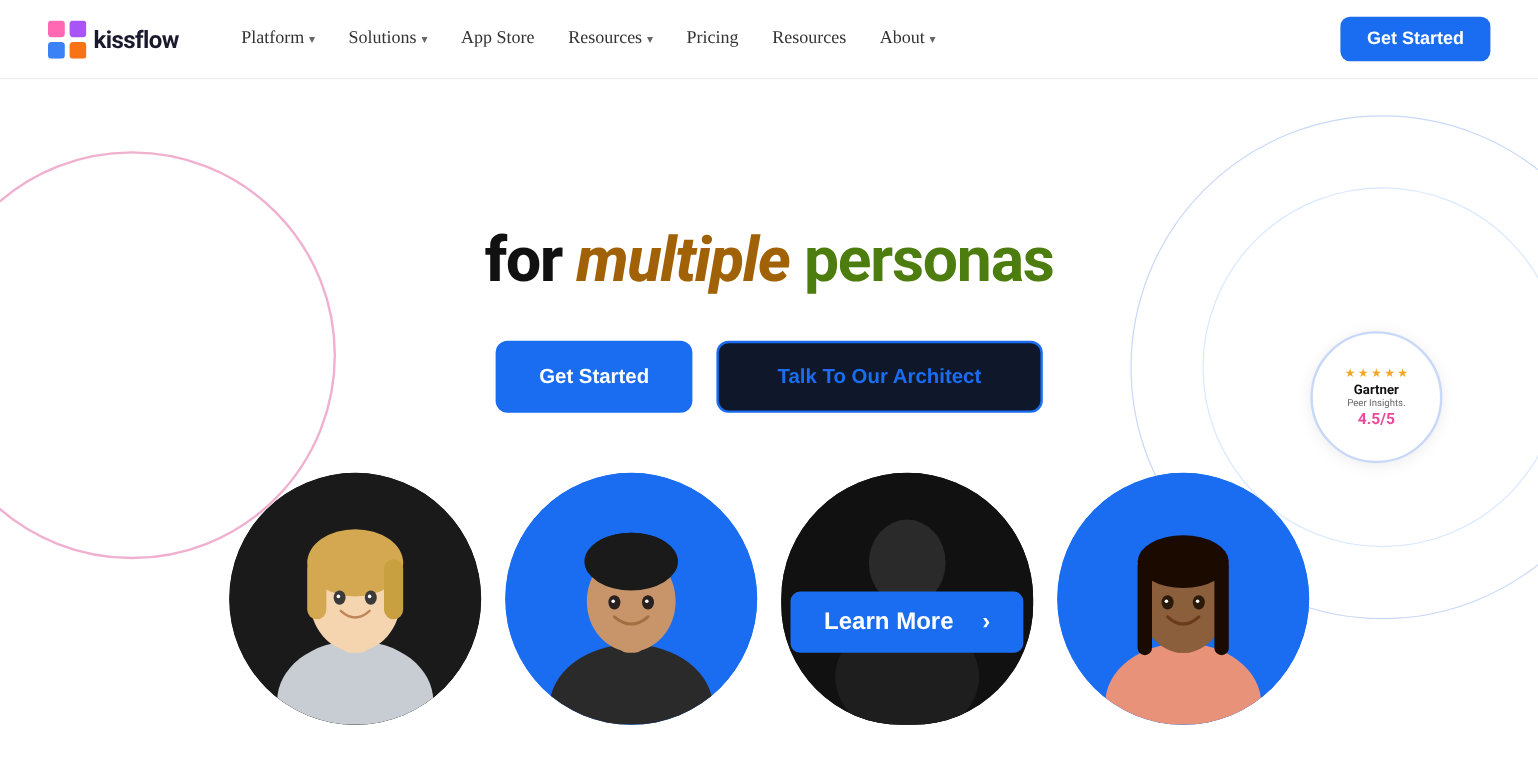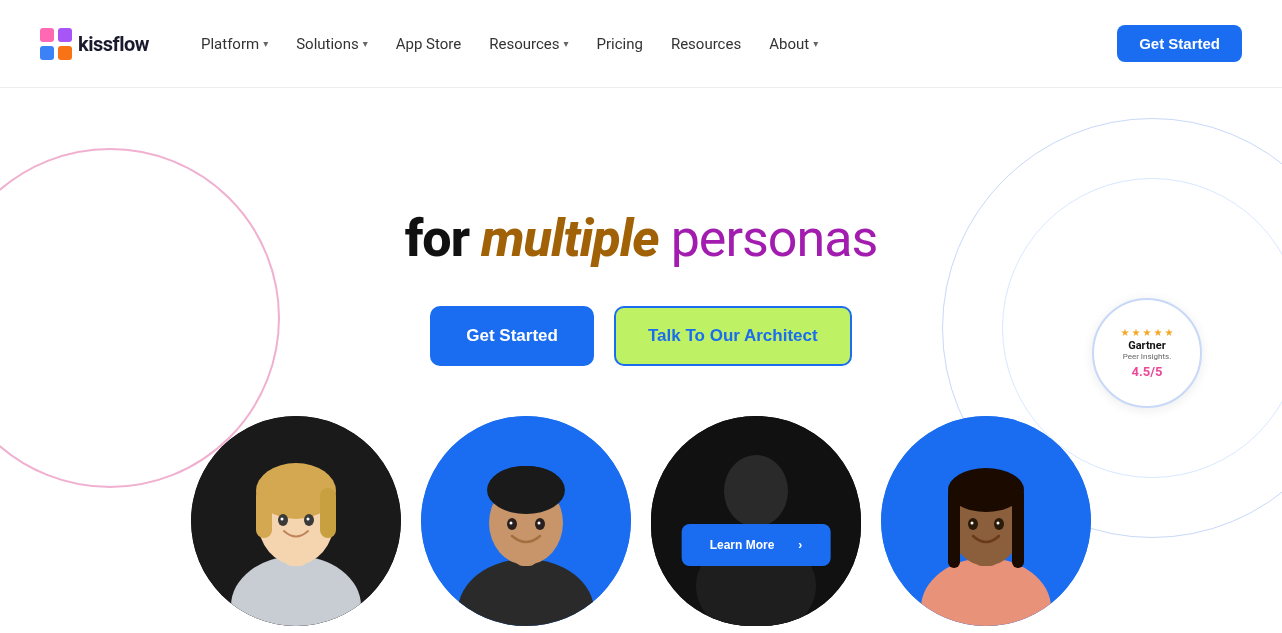--- a/index.html
+++ b/index.html
@@ -3,21 +3,21 @@
   <meta charset="utf-8">
   <style>
     * { margin: 0; padding: 0; box-sizing: border-box; }
     body { font-family: -apple-system, BlinkMacSystemFont, 'Segoe UI', Roboto, sans-serif; background: #fff; width: 1282px; overflow-x: hidden; }
 
     
     .navbar {
       display: flex;
       align-items: center;
       padding: 0 40px;
-      height: 88px;
+      height: 66px;
       background: #fff;
       border-bottom: 1px solid #eee;
       position: relative;
       z-index: 10;
     }
     .logo {
       display: flex;
       align-items: center;
       gap: 6px;
       margin-right: 40px;
@@ -30,20 +30,21 @@
     .logo-text {
       font-size: 20px;
       font-weight: 700;
       color: #1a1a2e;
       letter-spacing: -0.5px;
     }
     .nav-links {
       display: flex;
       gap: 4px;
       flex: 1;
+      font-family: Liberation Serif, serif;
     }
     .nav-item {
       display: flex;
       align-items: center;
       gap: 4px;
       padding: 8px 12px;
       font-size: 15px;
       color: #333;
       cursor: pointer;
       border-radius: 6px;
@@ -121,45 +122,45 @@
       font-weight: 800;
       line-height: 1.2;
       color: #111;
     }
     .hero-highlight-multiple {
       color: #a16207;
       font-weight: 800;
       font-style: italic;
     }
     .hero-highlight-personas {
-      color: #a21caf;
-      font-weight: 400;
+      color: #4d7c0f;
+      font-weight: 700;
     }
 
     .hero-buttons {
       display: flex;
       justify-content: center;
       gap: 20px;
       margin-top: 36px;
       margin-bottom: 50px;
     }
     .btn-primary {
       background: #1a6df0;
       color: #fff;
       padding: 18px 36px;
       border-radius: 10px;
       font-size: 17px;
       font-weight: 700;
       cursor: pointer;
       border: none;
     }
     .btn-outline {
-      background: #bef264;
+      background: #0f172a;
       color: #1a6df0;
-      padding: 18px 32px;
+      padding: 18px 49px;
       border-radius: 10px;
       font-size: 17px;
       font-weight: 600;
       cursor: pointer;
       border: 2px solid #1a6df0;
     }
 
     
     .gartner-badge {
       position: absolute;
@@ -229,21 +230,21 @@
     
     .learn-more-btn {
       position: absolute;
       bottom: 60px;
       left: 50%;
       transform: translateX(-50%);
       background: #1a6df0;
       color: #fff;
       padding: 14px 28px;
       border-radius: 8px;
-      font-size: 12px;
+      font-size: 20px;
       font-weight: 600;
       cursor: pointer;
       border: none;
       white-space: nowrap;
       display: flex;
       align-items: center;
       gap: 24px;
     }
 
     

